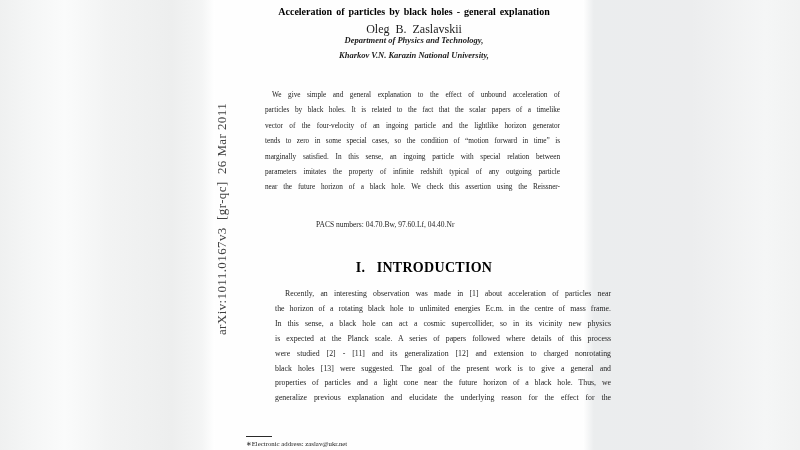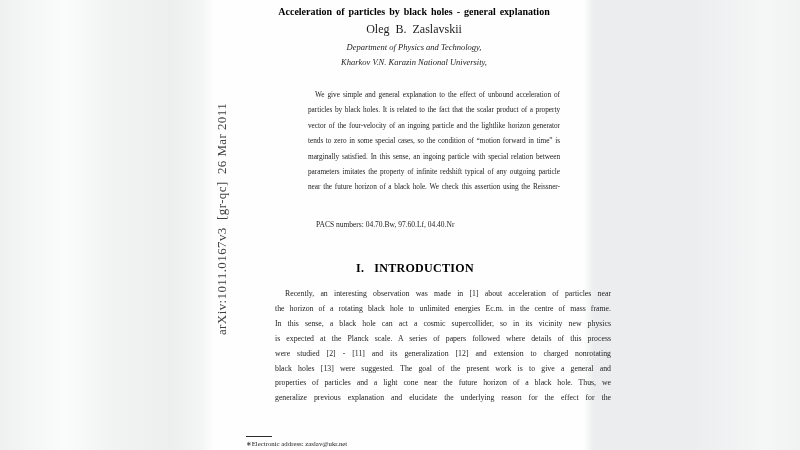--- a/index.html
+++ b/index.html
@@ -35,36 +35,36 @@
   .title {
     position: absolute; left: 31px; top: 6px; width: 336px;
     text-align: center; font-weight: bold; font-size: 10px; line-height: 12px;
     word-spacing: 1.5px; color: #000;
   }
   .author {
     position: absolute; left: 31px; top: 24px; width: 336px;
     text-align: center; font-size: 12px; line-height: 10px; white-space: pre;
   }
   .affiliation {
-    position: absolute; left: 31px; top: 40px; width: 336px;
-    font-style: italic; font-size: 8.5px;
+    position: absolute; left: 31px; top: 33px; width: 336px;
+    font-style: italic; font-size: 8.5px; font-weight: bold;
   }
   .affiliation .tline { line-height: 14.5px; text-align: center; }
   .abstract {
     position: absolute; left: 50px; top: 87px; width: 295px;
     font-size: 7.3px; letter-spacing: -0.04px;
   }
-  .abstract .tline { line-height: 15.4px; margin-left: 43px; }
+  .abstract .tline { line-height: 15.4px; }
   .pacs {
     position: absolute; left: 57px; top: 220px; width: 290px;
     font-size: 7.5px; line-height: 9px; padding-left: 44px;
   }
   .heading {
-    position: absolute; left: 32px; top: 263px; width: 336px;
-    text-align: center; font-weight: bold; font-size: 12px; line-height: 10px;
+    position: absolute; left: 41px; top: 263px; width: 336px;
+    text-align: center; font-weight: bold; font-size: 14px; line-height: 10px;
     white-space: pre; letter-spacing: 0.3px; color: #000;
   }
   .intro {
     position: absolute; left: 31px; top: 287px; width: 336px;
     font-size: 7.8px;
     margin-left: 29px;
   }
   .intro .tline { line-height: 14.9px; }
   .justify-lines .tline { text-align: justify; text-align-last: justify; }
   .justify-lines .tline.last { text-align-last: left; }
@@ -88,21 +88,21 @@
 
 <div class="page">
   <div class="title">Acceleration of particles by black holes - general explanation</div>
   <div class="author">Oleg  B.  Zaslavskii</div>
   <div class="affiliation">
       <div class="tline first">Department of Physics and Technology,</div>
       <div class="tline">Kharkov V.N. Karazin National University,</div>
     </div>
   <div class="abstract justify-lines">
       <div class="tline first">We give simple and general explanation to the effect of unbound acceleration of</div>
-      <div class="tline">particles by black holes. It is related to the fact that the scalar product of a property</div>
+      <div class="tline">particles by black holes. It is related to the fact that the scalar papers of a timelike</div>
       <div class="tline">vector of the four-velocity of an ingoing particle and the lightlike horizon generator</div>
       <div class="tline">tends to zero in some special cases, so the condition of “motion forward in time” is</div>
       <div class="tline">marginally satisfied. In this sense, an ingoing particle with special relation between</div>
       <div class="tline">parameters imitates the property of infinite redshift typical of any outgoing particle</div>
       <div class="tline">near the future horizon of a black hole. We check this assertion using the Reissner-</div>
     </div>
   <div class="pacs">PACS numbers: 04.70.Bw, 97.60.Lf, 04.40.Nr</div>
   <div class="heading">I.   INTRODUCTION</div>
   <div class="intro justify-lines keep-last">
       <div class="tline first">Recently, an interesting observation was made in [1] about acceleration of particles near</div>

